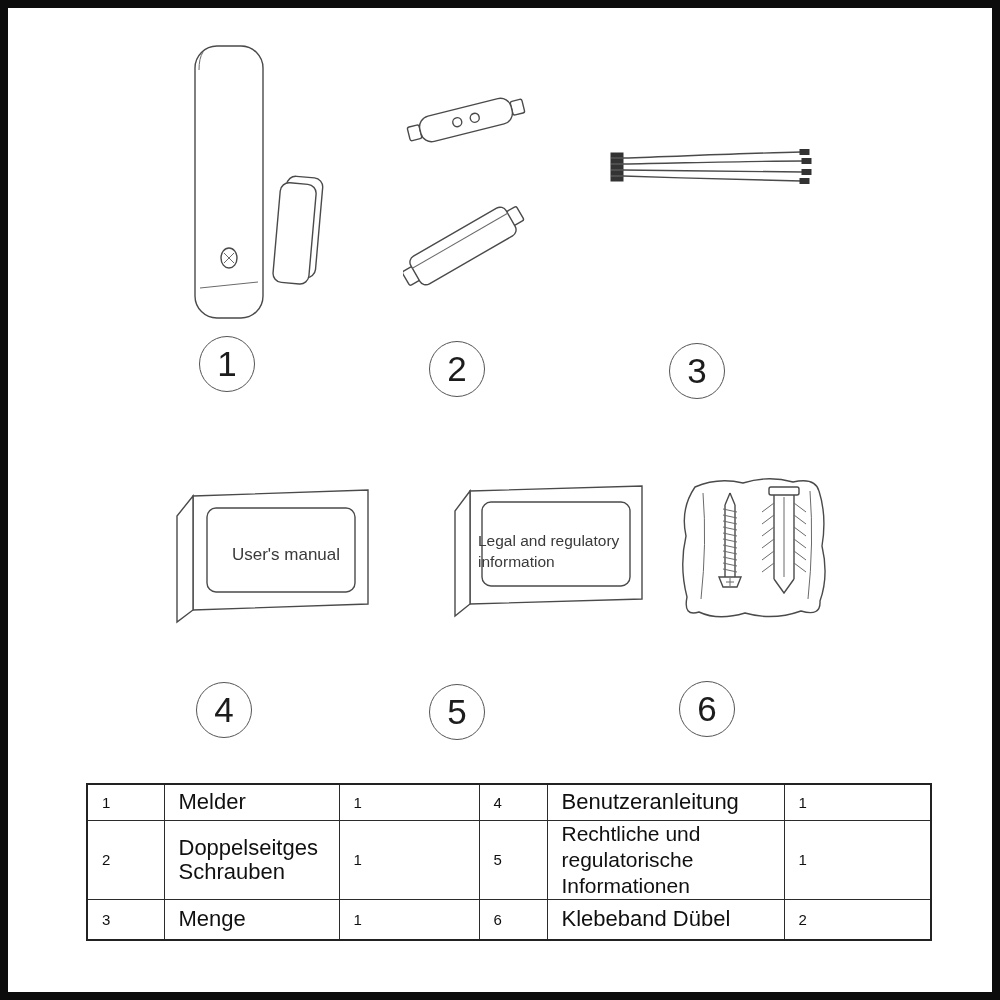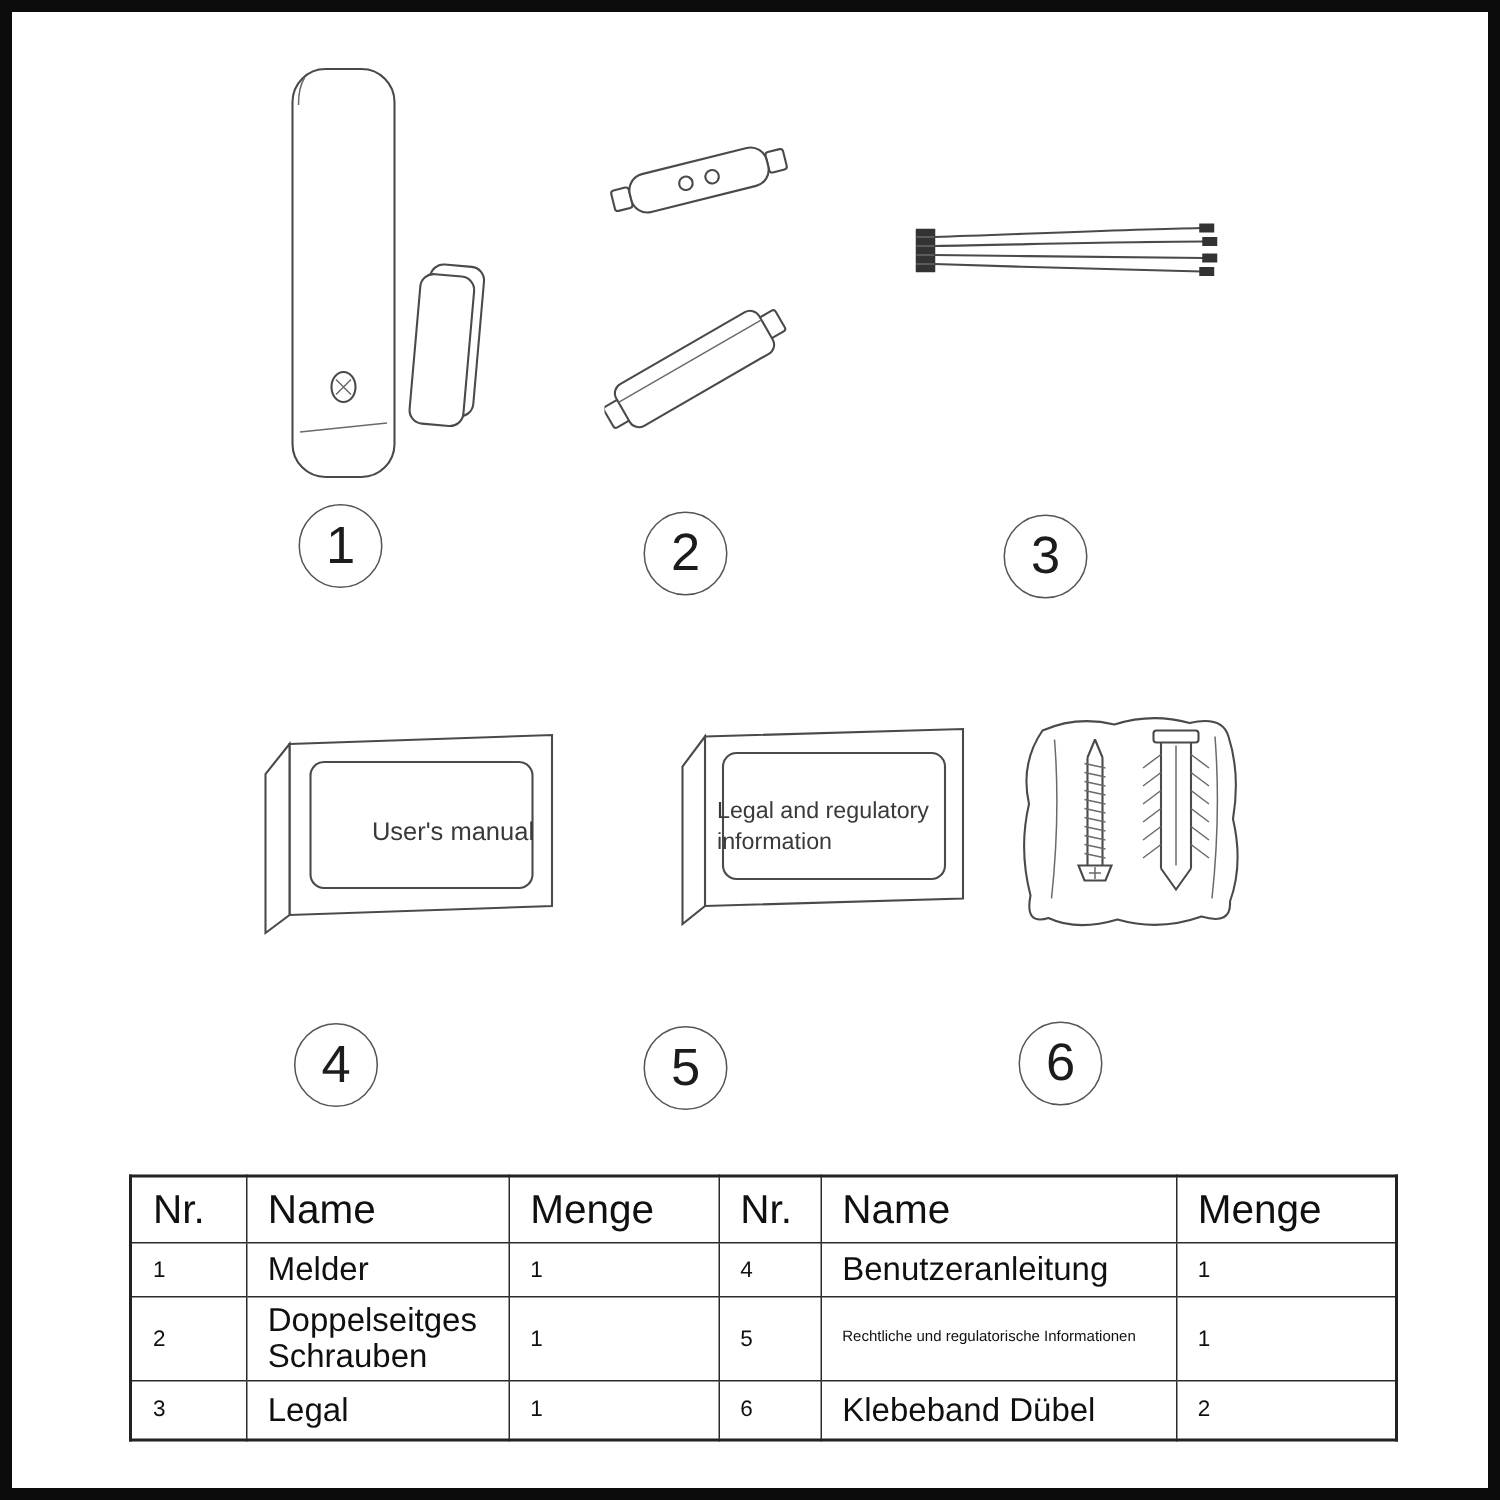--- a/index.html
+++ b/index.html
@@ -39,21 +39,21 @@
     font-weight:400;color:#101010;
     overflow:hidden;
   }
   .parts-table th{font-size:27px;}
   .row-header{height:44px;}
   .row-1{height:36px;}
   .row-2{height:56px;}
   .row-3{height:40px;}
   td.nr-cell, td.menge-cell{font-size:15px;}
   td.name-cell{font-size:22px;line-height:1.1;}
-  td.name-cell.small{font-size:10px;line-height:1.25;}
+  td.name-cell.small{font-size:21px;line-height:1.25;}
 </style>
 </head>
 <body>
 
 <div class="page">
 
   <div class="illu" style="left:165px;top:28px;width:170px;height:300px;">
     <svg width="170" height="300" viewBox="0 0 170 300">
       <rect class="line-art" x="22" y="10" width="68" height="272" rx="22"></rect>
       <path class="thin" d="M 27,252 L 85,246"></path>
@@ -99,21 +99,21 @@
       <rect class="dark" x="197" y="40.5" width="9" height="5"></rect>
     </svg>
   </div>
 
   <div class="illu" style="left:155px;top:478px;width:215px;height:150px;">
     <svg width="215" height="150" viewBox="0 0 215 150">
       <polygon class="line-art" points="30,10 205,4 205,118 30,124"></polygon>
       <polygon class="line-art" points="30,10 14,30 14,136 30,124"></polygon>
       <rect class="line-art" x="44" y="22" width="148" height="84" rx="9"></rect>
     </svg>
-    <div class="booklet-text" style="left:64px;top:58px;width:150px;font-size:17px;text-align:center;">User's manual</div>
+    <div class="booklet-text" style="left:48px;top:58px;width:150px;font-size:17px;text-align:center;">User's manual</div>
   </div>
 
   <div class="illu" style="left:434px;top:475px;width:210px;height:150px;">
     <svg width="210" height="150" viewBox="0 0 210 150">
       <polygon class="line-art" points="28,8 200,3 200,116 28,121"></polygon>
       <polygon class="line-art" points="28,8 13,28 13,133 28,121"></polygon>
       <rect class="line-art" x="40" y="19" width="148" height="84" rx="9"></rect>
     </svg>
     <div class="booklet-text" style="left:36px;top:48px;width:158px;font-size:15.5px;text-align:left;">Legal and regulatory information</div>
   </div>
@@ -146,47 +146,39 @@
   <table class="parts-table">
     <colgroup>
       <col style="width:77px">
         <col style="width:175px">
         <col style="width:140px">
       <col style="width:68px">
         <col style="width:237px">
         <col style="width:147px">
     </colgroup>
     <tbody>
-        <tr class="row-header">
-      <th>Nr.</th>
-      <th>Name</th>
-      <th>Menge</th>
-      <th>Nr.</th>
-      <th>Name</th>
-      <th>Menge</th>
-    </tr>
     <tr class="row-1">
       <td class="nr-cell">1</td>
       <td class="name-cell">Melder</td>
       <td class="menge-cell">1</td>
       <td class="nr-cell">4</td>
       <td class="name-cell">Benutzeranleitung</td>
       <td class="menge-cell">1</td>
     </tr>
     <tr class="row-2">
       <td class="nr-cell">2</td>
       <td class="name-cell">Doppelseitges Schrauben</td>
       <td class="menge-cell">1</td>
       <td class="nr-cell">5</td>
       <td class="name-cell small">Rechtliche und regulatorische Informationen</td>
       <td class="menge-cell">1</td>
     </tr>
     <tr class="row-3">
       <td class="nr-cell">3</td>
-      <td class="name-cell">Legal</td>
+      <td class="name-cell">Menge</td>
       <td class="menge-cell">1</td>
       <td class="nr-cell">6</td>
       <td class="name-cell">Klebeband Dübel</td>
       <td class="menge-cell">2</td>
     </tr>
   </tbody>
     </table>
 
 </div>
 

